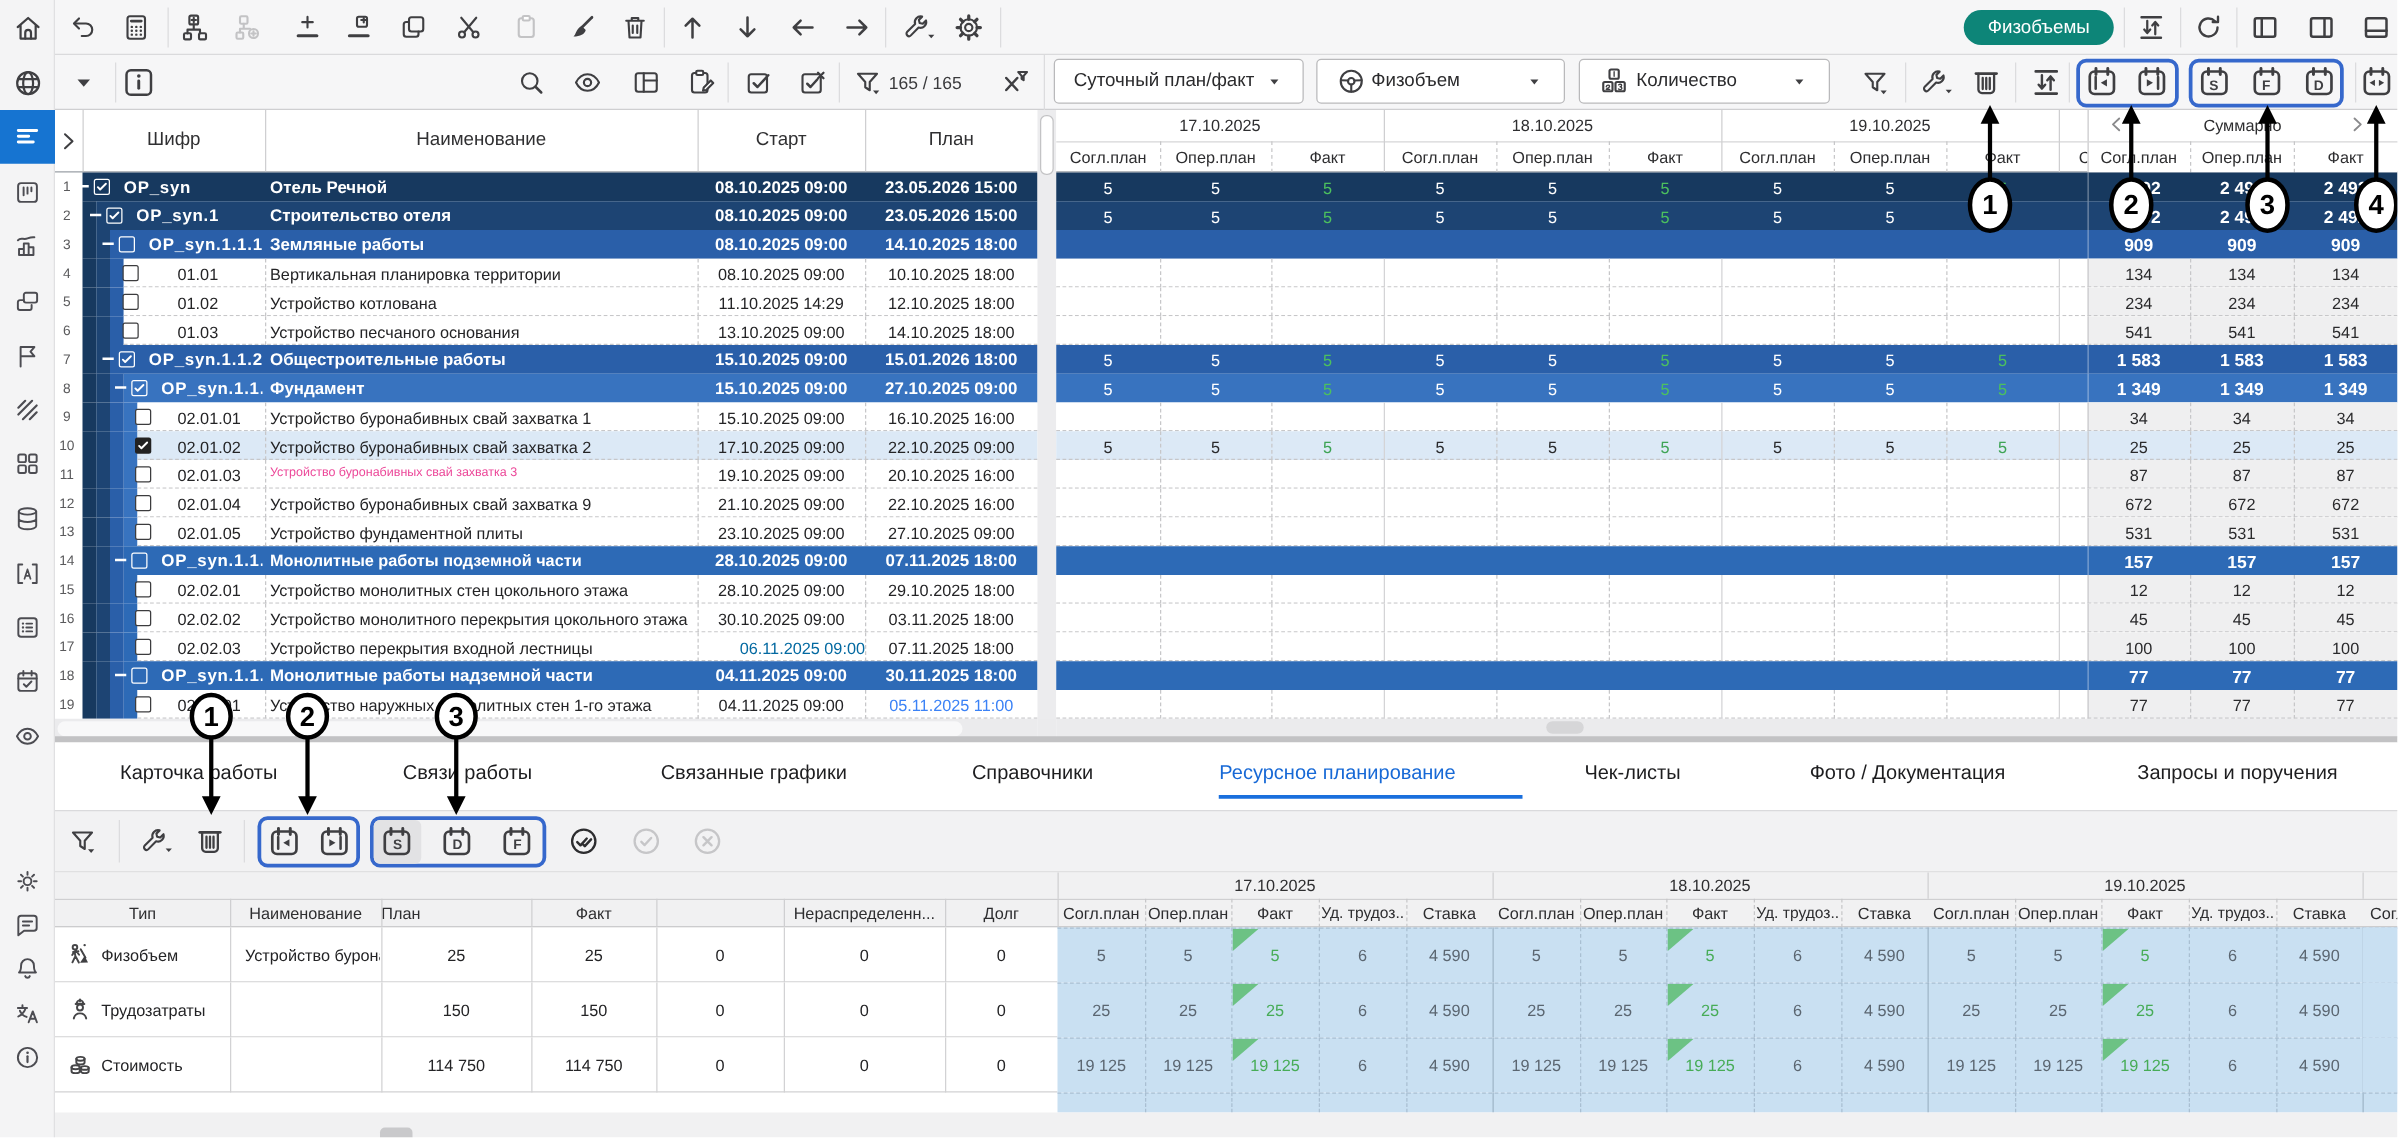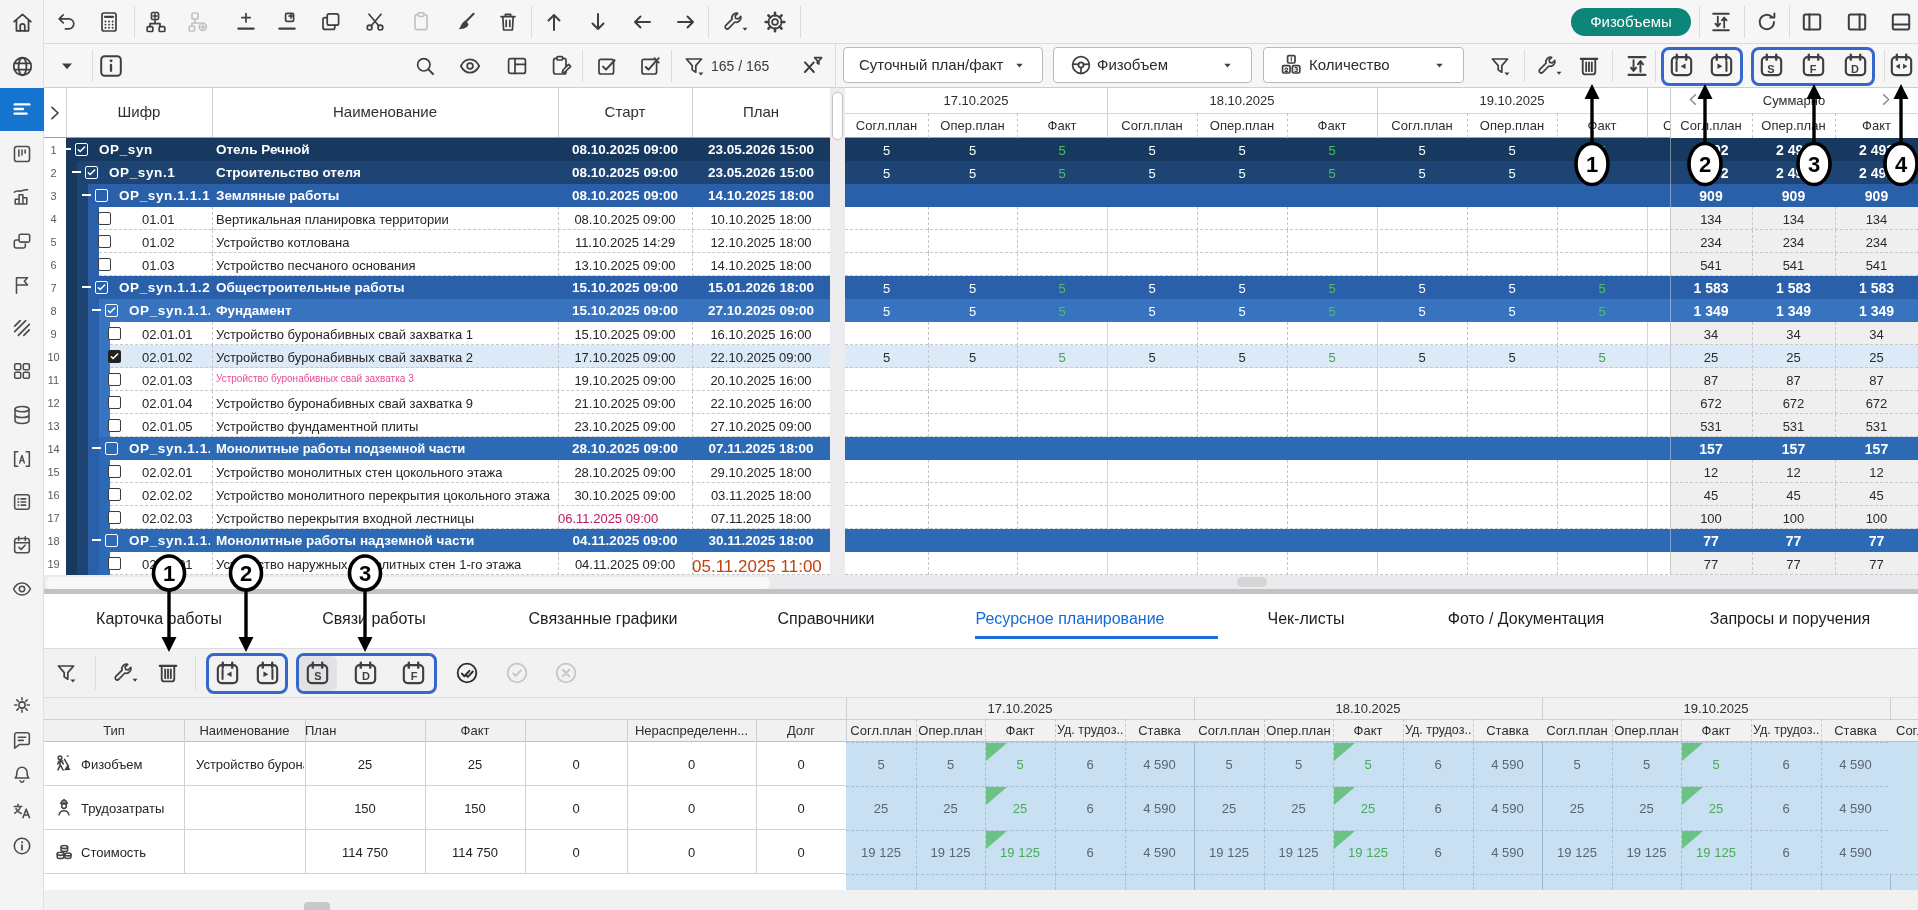--- a/index.html
+++ b/index.html
@@ -564,21 +564,21 @@
 <div class="a" style="left:88px;top:506px;width:11px;height:23px;background:#2a5fa9"></div>
 <div class="a" style="left:99px;top:506px;width:11px;height:23px;background:#2d6ab6"></div>
 <div class="a" style="left:110px;top:506px;width:720px;height:23px;background:#ffffff"></div>
 <div class="a" style="left:110px;top:528px;width:720px;height:0;border-top:1px dashed #c7c7c9"></div>
 <div class="a" style="left:212px;top:506px;width:0;height:23px;border-left:1px dashed #c7c7c9"></div>
 <div class="a" style="left:558px;top:506px;width:0;height:23px;border-left:1px dashed #c7c7c9"></div>
 <div class="a" style="left:692px;top:506px;width:0;height:23px;border-left:1px dashed #c7c7c9"></div>
 <div class="a" style="left:108px;top:511px;width:13px;height:13px;background:#fff;border:1.6px solid #3c3c3e;border-radius:2px"></div>
 <div class="a" style="left:142px;top:511px;font-size:13px;color:#242426">02.02.03</div>
 <div class="a" style="left:216px;top:511px;font-size:13px;color:#242426;white-space:nowrap">Устройство перекрытия входной лестницы</div>
-<div class="a" style="left:558px;top:511px;width:134px;text-align:left;font-size:13px;color:#be185d">06.11.2025 09:00</div>
+<div class="a" style="left:558px;top:511px;width:134px;text-align:right;font-size:13px;color:#0369a1">06.11.2025 09:00</div>
 <div class="a" style="left:692px;top:511px;width:138px;text-align:center;font-size:13px;color:#242426">07.11.2025 18:00</div>
 <div class="a" style="left:44px;top:535px;width:19px;text-align:center;font-size:11px;color:#5a5a5c">18</div>
 <div class="a" style="left:66px;top:529px;width:11px;height:23px;background:#17395f"></div>
 <div class="a" style="left:77px;top:529px;width:11px;height:23px;background:#1d4473"></div>
 <div class="a" style="left:88px;top:529px;width:11px;height:23px;background:#2a5fa9"></div>
 <div class="a" style="left:99px;top:529px;width:731px;height:23px;background:#2d6ab6"></div>
 <div class="a" style="left:92px;top:539px;width:9px;height:1.8px;background:#fff"></div>
 <div class="a" style="left:105px;top:534px;width:13px;height:13px;border:1.6px solid #fff;border-radius:2px"></div>
 <div class="a" style="left:129px;top:533px;width:81px;overflow:hidden;white-space:nowrap;font-size:13.5px;font-weight:bold;letter-spacing:.6px;color:#fff">OP_syn.1.1....</div>
 <div class="a" style="left:216px;top:533px;font-size:13.5px;font-weight:bold;color:#fff">Монолитные работы надземной части</div>
@@ -591,21 +591,21 @@
 <div class="a" style="left:99px;top:552px;width:11px;height:23px;background:#2d6ab6"></div>
 <div class="a" style="left:110px;top:552px;width:720px;height:23px;background:#ffffff"></div>
 <div class="a" style="left:110px;top:574px;width:720px;height:0;border-top:1px dashed #c7c7c9"></div>
 <div class="a" style="left:212px;top:552px;width:0;height:23px;border-left:1px dashed #c7c7c9"></div>
 <div class="a" style="left:558px;top:552px;width:0;height:23px;border-left:1px dashed #c7c7c9"></div>
 <div class="a" style="left:692px;top:552px;width:0;height:23px;border-left:1px dashed #c7c7c9"></div>
 <div class="a" style="left:108px;top:557px;width:13px;height:13px;background:#fff;border:1.6px solid #3c3c3e;border-radius:2px"></div>
 <div class="a" style="left:142px;top:557px;font-size:13px;color:#242426">02.03.01</div>
 <div class="a" style="left:216px;top:557px;font-size:13px;color:#242426;white-space:nowrap">Устройство наружных монолитных стен 1-го этажа</div>
 <div class="a" style="left:558px;top:557px;width:134px;text-align:center;font-size:13px;color:#242426">04.11.2025 09:00</div>
-<div class="a" style="left:692px;top:557px;width:138px;font-size:17px;color:#c2410c">05.11.2025 11:00</div>
+<div class="a" style="left:692px;top:557px;width:138px;text-align:center;font-size:13px;color:#3b82f6">05.11.2025 11:00</div>
 <div class="a" style="left:830px;top:88px;width:15px;height:504px;background:#ececee"></div>
 <div class="a" style="left:832px;top:92px;width:11px;height:48px;background:#fff;border:1px solid #c3c3c5;border-radius:5px"></div>
 <div class="a" style="left:845px;top:88px;width:1073px;height:50px;background:#fff;border-bottom:1px solid #9aa0a6"></div>
 <div class="a" style="left:845px;top:113px;width:1073px;height:1px;background:#d6d6d8"></div>
 <div class="a" style="left:845px;top:93px;width:262px;text-align:center;font-size:13px;color:#2e2e30">17.10.2025</div>
 <div class="a" style="left:845px;top:118px;width:83px;text-align:center;font-size:13px;color:#2e2e30">Согл.план</div>
 <div class="a" style="left:928px;top:118px;width:89px;text-align:center;font-size:13px;color:#2e2e30">Опер.план</div>
 <div class="a" style="left:1017px;top:118px;width:90px;text-align:center;font-size:13px;color:#2e2e30">Факт</div>
 <div class="a" style="left:928px;top:113px;width:0;height:25px;border-left:1px dashed #c7c7c9"></div>
 <div class="a" style="left:1017px;top:113px;width:0;height:25px;border-left:1px dashed #c7c7c9"></div>

